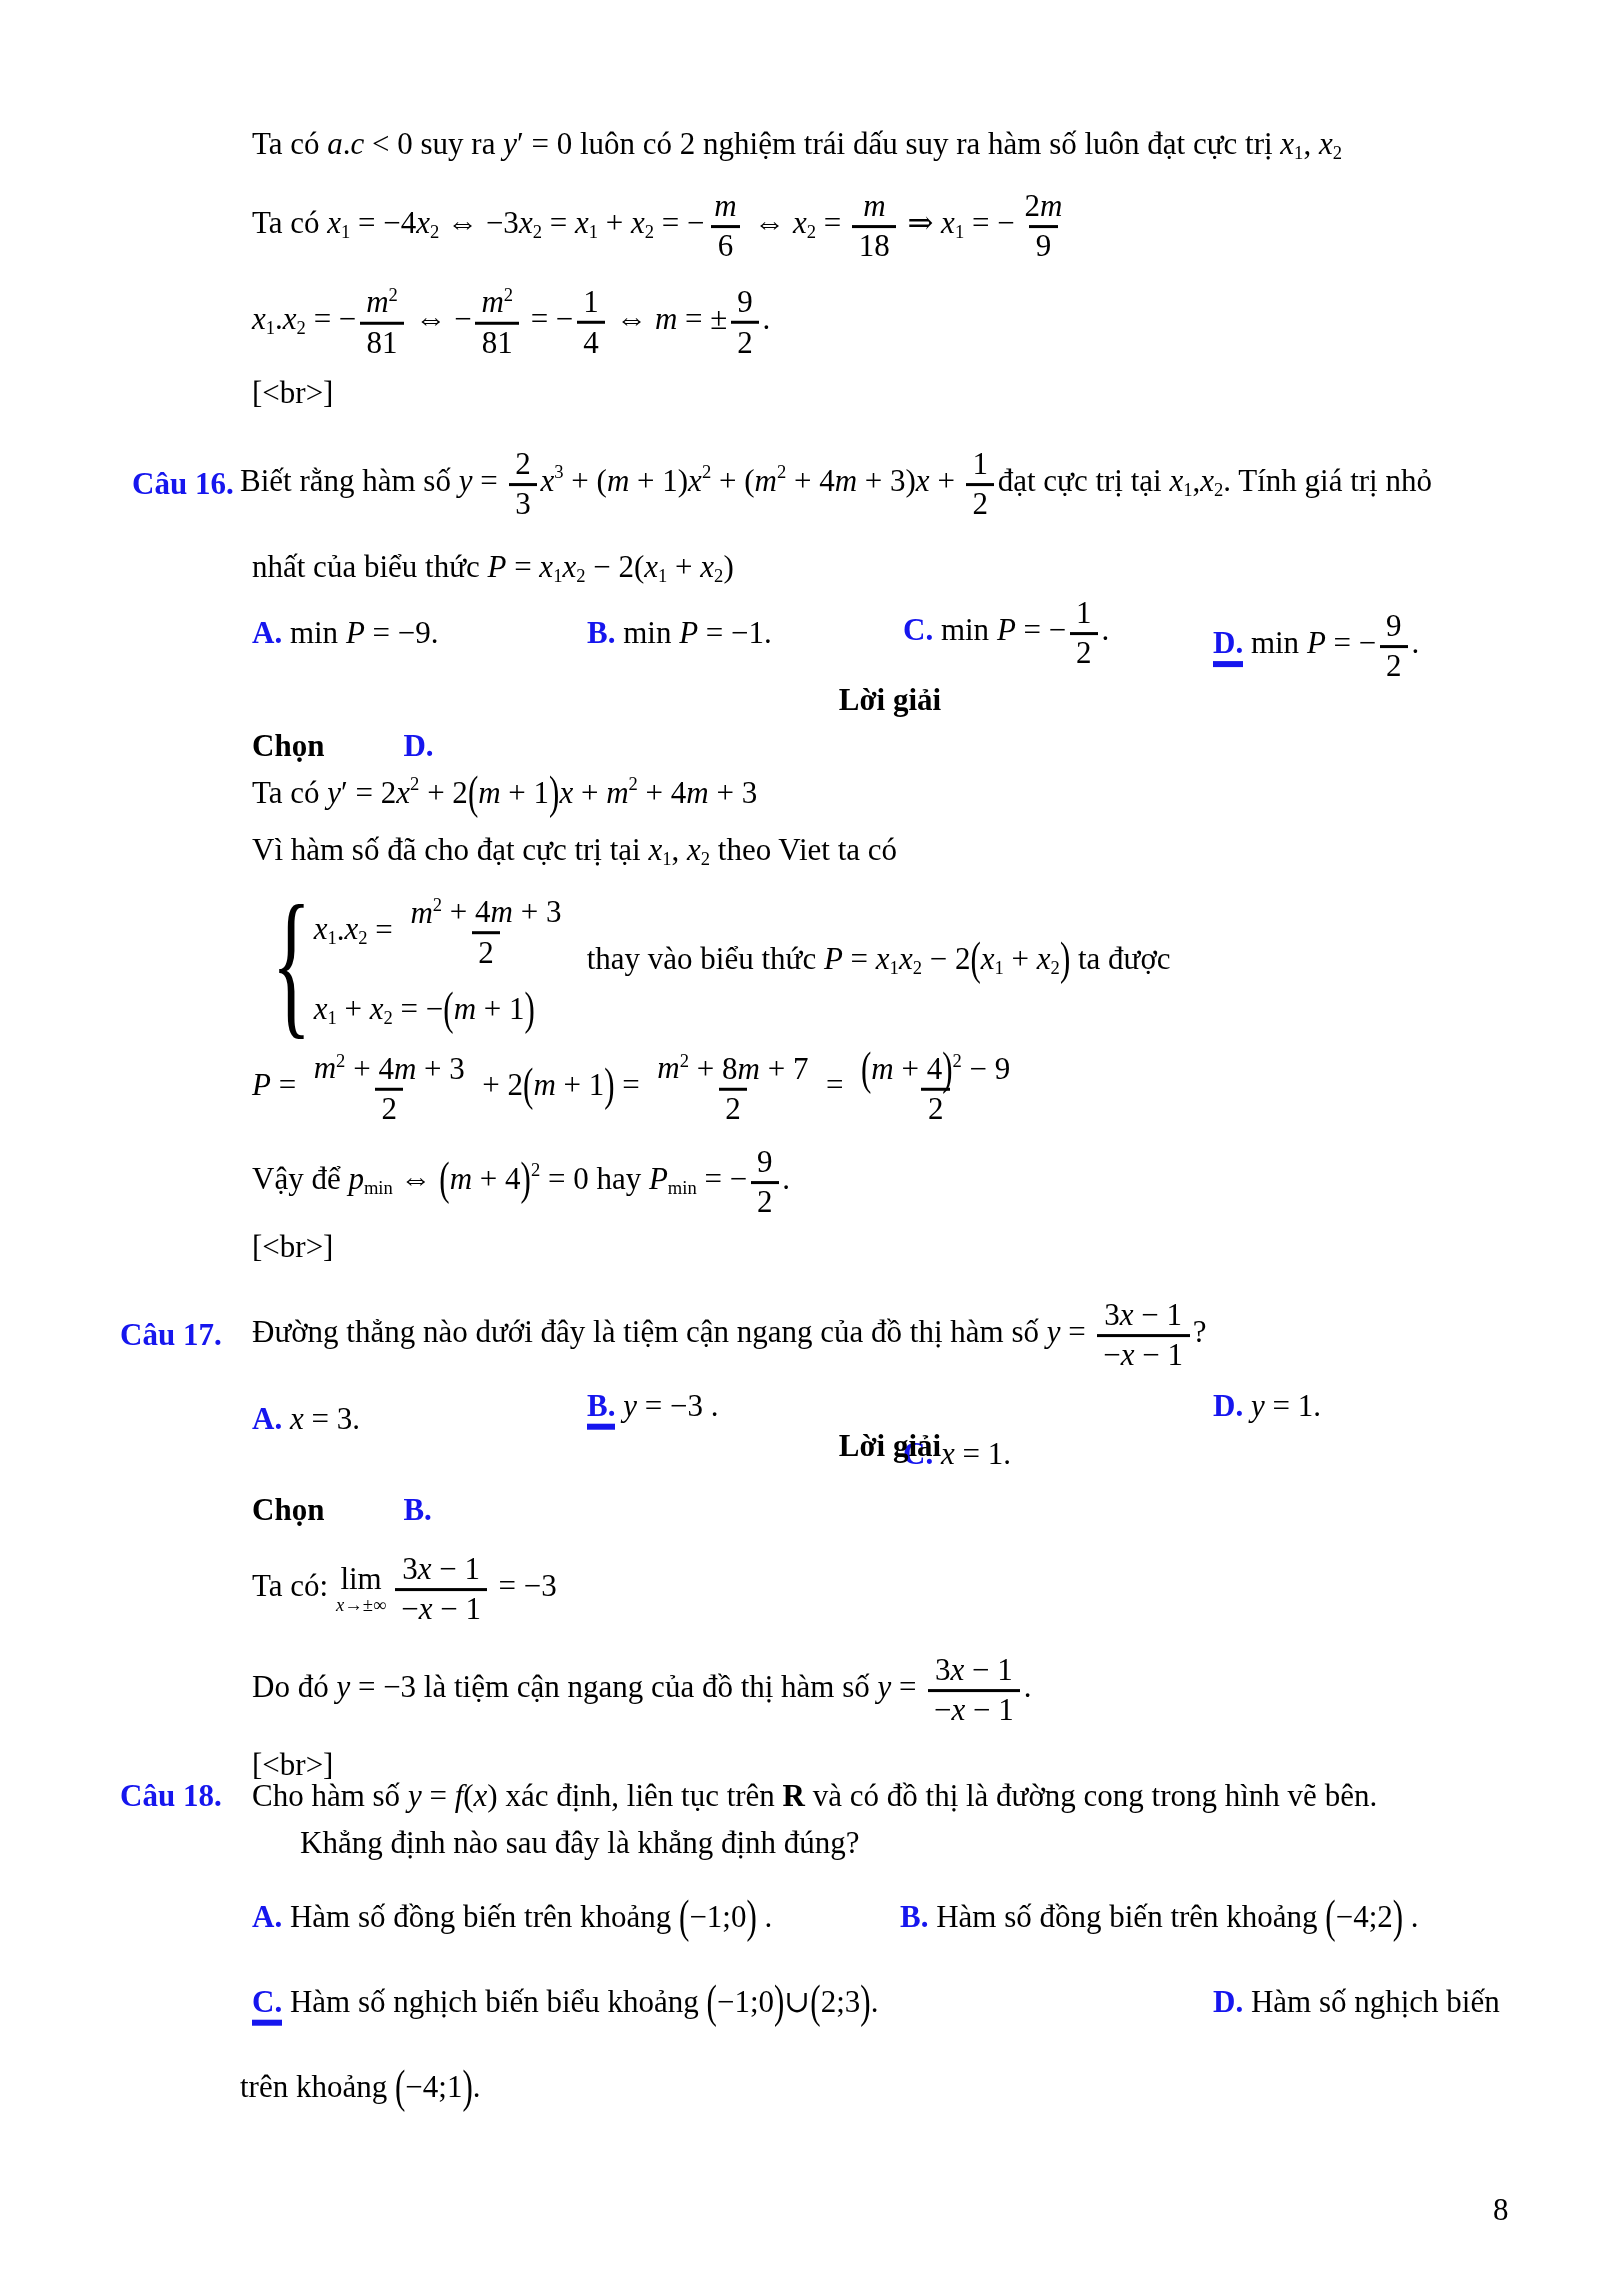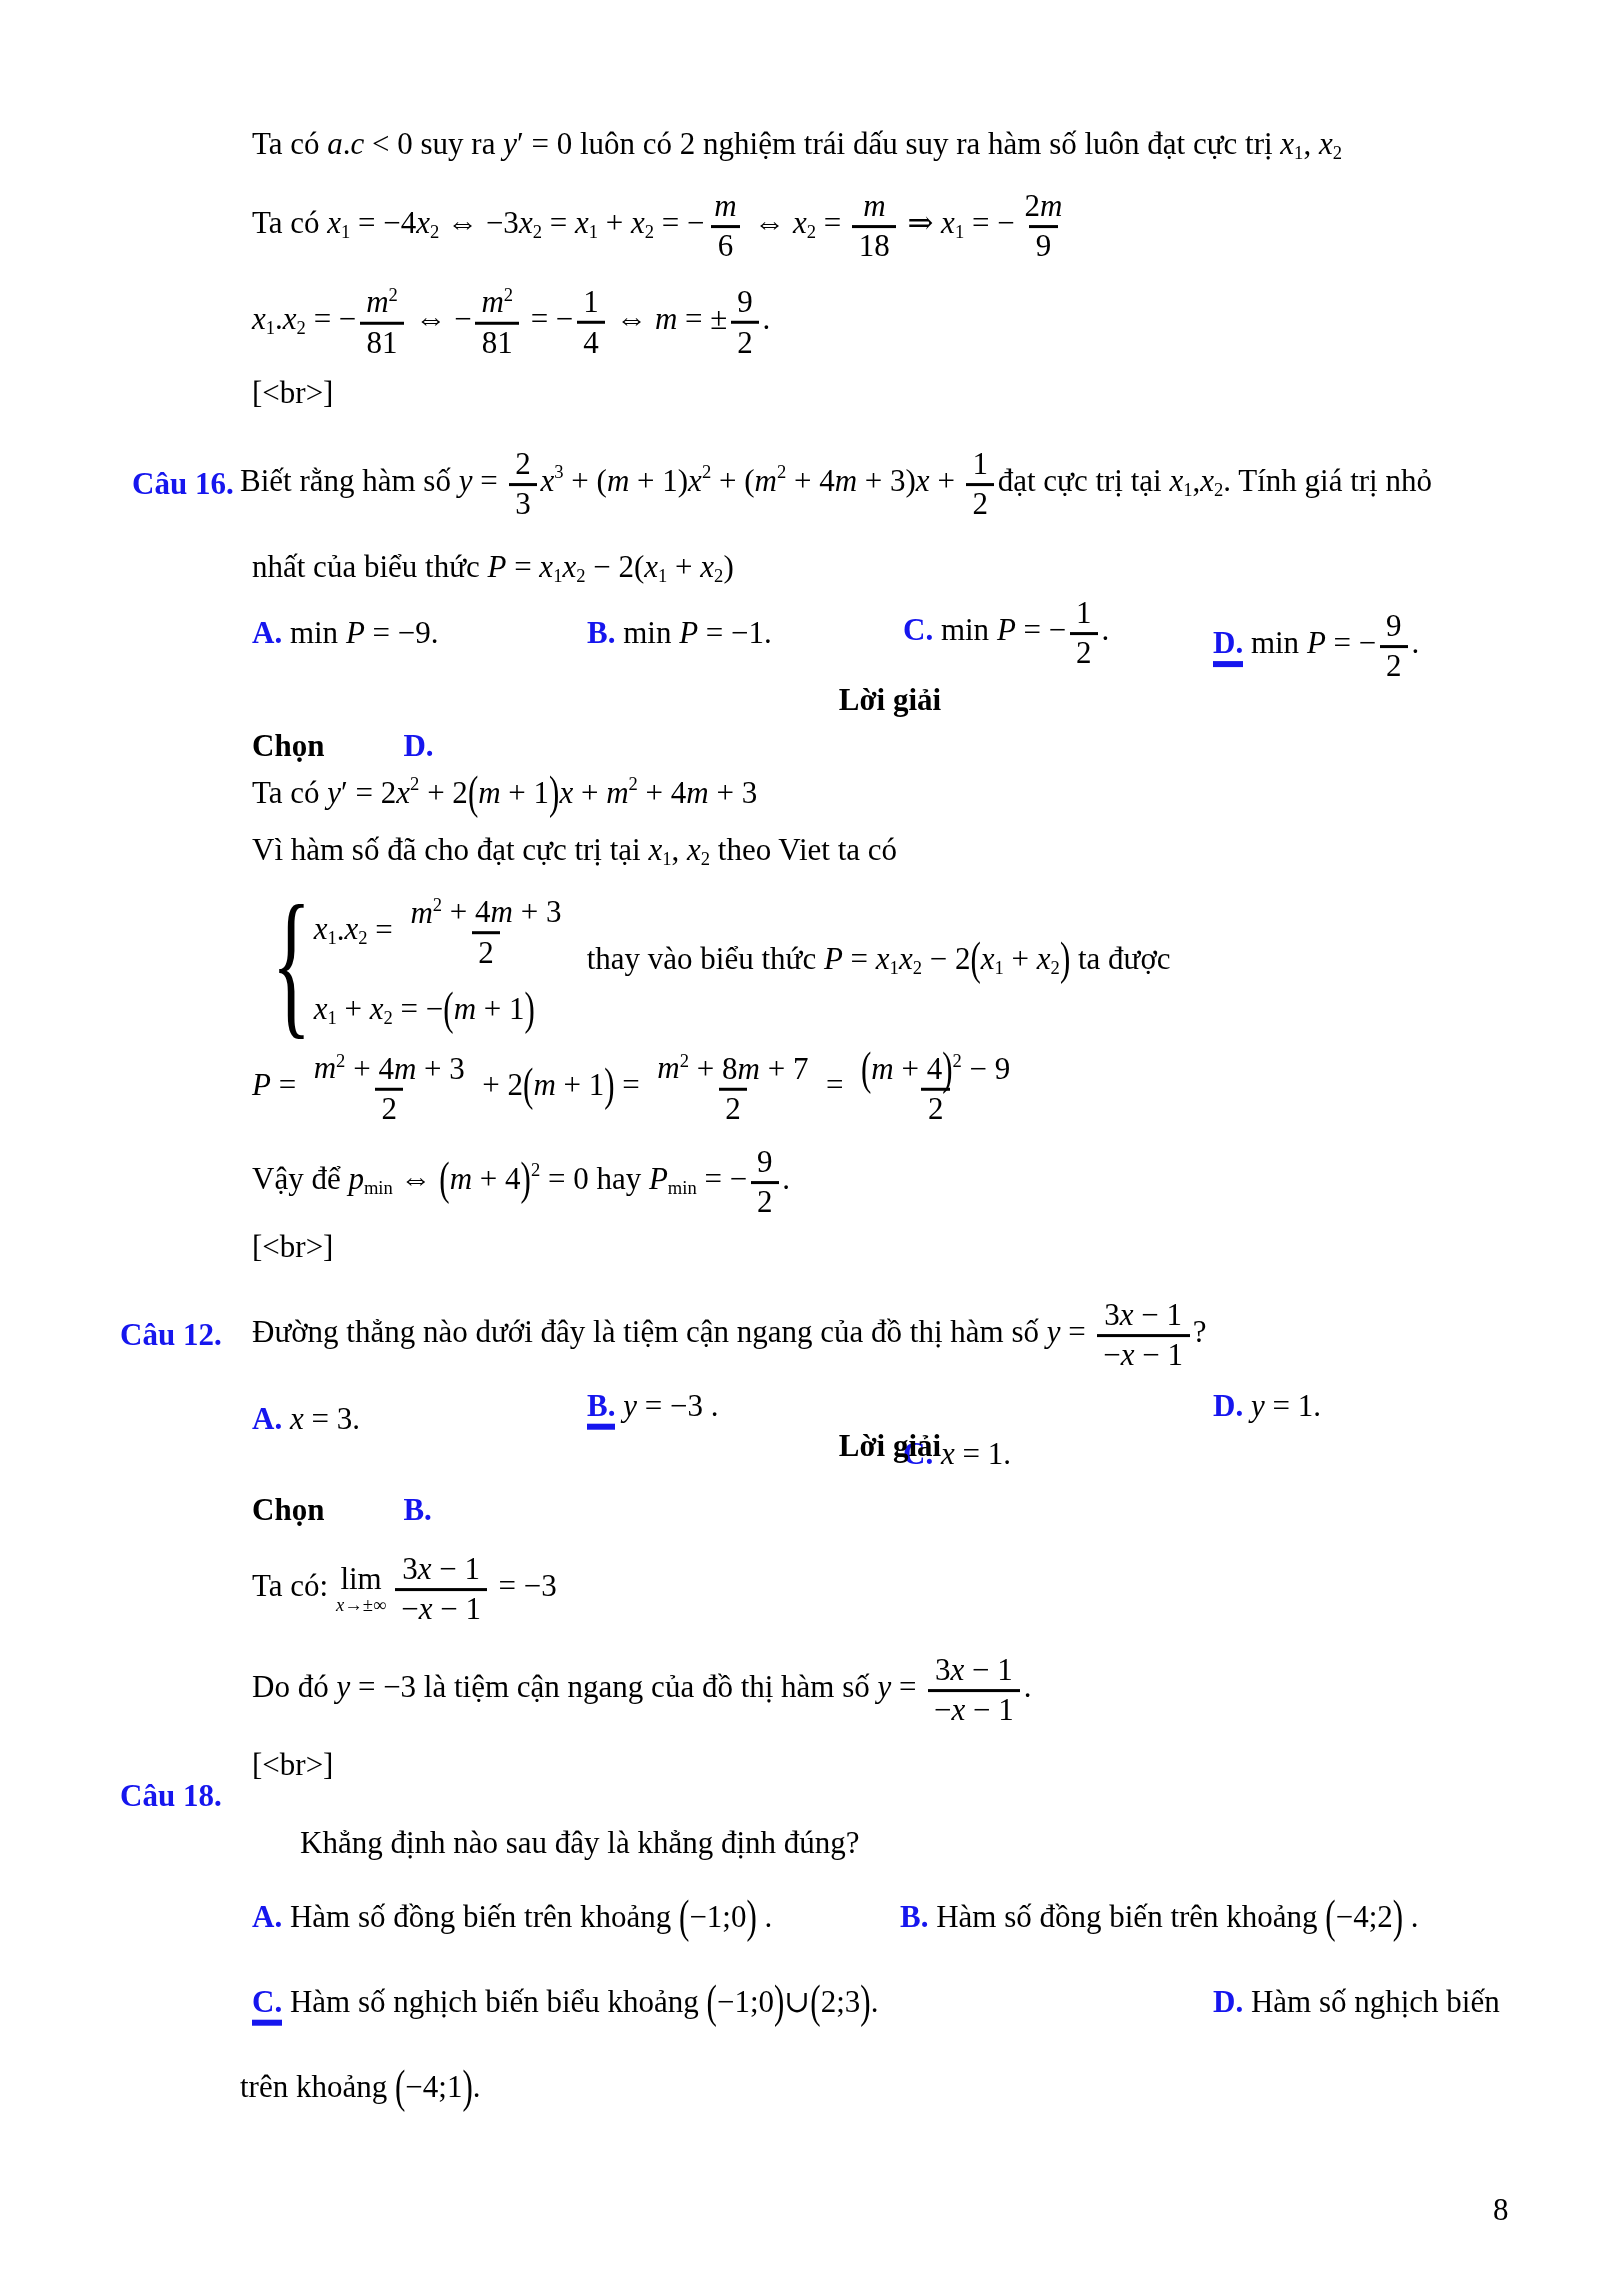--- a/index.html
+++ b/index.html
@@ -94,34 +94,35 @@
 
   <div class="mline bold center" id="lg1">Lời giải</div>
   <div class="mline" id="chon1"><span class="bold">Chọn</span><span class="gap"></span><span class="optlab">D.</span></div>
   <div class="mline" id="q16-s1"><span class="rm">Ta có </span><span class="it">y</span><span class="rm">′ = 2</span><span><span class="it">x</span><span class="sp2">2</span></span><span class="rm"> + 2</span><span class="bigp">(</span><span class="it">m</span><span class="rm"> + 1</span><span class="bigp">)</span><span class="it">x</span><span class="rm"> + </span><span><span class="it">m</span><span class="sp2">2</span></span><span class="rm"> + 4</span><span class="it">m</span><span class="rm"> + 3</span></div>
   <div class="mline" id="q16-s2"><span class="rm">Vì hàm số đã cho đạt cực trị tại </span><span><span class="it">x</span><span class="sb">1</span></span><span class="rm">, </span><span><span class="it">x</span><span class="sb">2</span></span><span class="rm"> theo Viet ta có</span></div>
   <div class="mline" id="q16-sys"><span class="sys"><span class="brace">{</span><span class="sysrows"><span class="sysrow"><span><span class="it">x</span><span class="sb">1</span></span><span class="rm">.</span><span><span class="it">x</span><span class="sb">2</span></span><span class="rm"> = </span><span class="frac"><span class="fnum"><span><span class="it">m</span><span class="sp2">2</span></span><span class="rm"> + 4</span><span class="it">m</span><span class="rm"> + 3</span></span><span class="fden"><span class="rm">2</span></span></span></span><span class="sysrow"><span><span class="it">x</span><span class="sb">1</span></span><span class="rm"> + </span><span><span class="it">x</span><span class="sb">2</span></span><span class="rm"> = −</span><span class="bigp">(</span><span class="it">m</span><span class="rm"> + 1</span><span class="bigp">)</span></span></span></span><span class="rm">  thay vào biểu thức </span><span class="it">P</span><span class="rm"> = </span><span><span class="it">x</span><span class="sb">1</span></span><span><span class="it">x</span><span class="sb">2</span></span><span class="rm"> − 2</span><span class="bigp">(</span><span><span class="it">x</span><span class="sb">1</span></span><span class="rm"> + </span><span><span class="it">x</span><span class="sb">2</span></span><span class="bigp">)</span><span class="rm"> ta được</span></div>
   <div class="mline" id="q16-s3"><span class="it">P</span><span class="rm"> = </span><span class="frac"><span class="fnum"><span><span class="it">m</span><span class="sp2">2</span></span><span class="rm"> + 4</span><span class="it">m</span><span class="rm"> + 3</span></span><span class="fden"><span class="rm">2</span></span></span><span class="rm"> + 2</span><span class="bigp">(</span><span class="it">m</span><span class="rm"> + 1</span><span class="bigp">)</span><span class="rm"> = </span><span class="frac"><span class="fnum"><span><span class="it">m</span><span class="sp2">2</span></span><span class="rm"> + 8</span><span class="it">m</span><span class="rm"> + 7</span></span><span class="fden"><span class="rm">2</span></span></span><span class="rm"> = </span><span class="frac"><span class="fnum"><span class="bigp">(</span><span class="it">m</span><span class="rm"> + 4</span><span class="bigp">)</span><span><span class="sp2">2</span></span><span class="rm"> − 9</span></span><span class="fden"><span class="rm">2</span></span></span></div>
   <div class="mline" id="q16-s4"><span class="rm">Vậy để </span><span><span class="it">p</span><span class="sb">min</span></span><span class="rm"> ⇔ </span><span class="bigp">(</span><span class="it">m</span><span class="rm"> + 4</span><span class="bigp">)</span><span><span class="sp2">2</span></span><span class="rm"> = 0 hay </span><span><span class="it">P</span><span class="sb">min</span></span><span class="rm"> = −</span><span class="frac"><span class="fnum"><span class="rm">9</span></span><span class="fden"><span class="rm">2</span></span></span><span class="rm">.</span></div>
   <div class="mline" id="l-br2">[&lt;br&gt;]</div>
 
-  <div class="mline qlabel" id="q17-label">Câu 12.</div>
+  <div class="mline qlabel" id="q17-label">Câu 17.</div>
   <div class="mline" id="q17-b"><span class="rm">Đường thẳng nào dưới đây là tiệm cận ngang của đồ thị hàm số </span><span class="it">y</span><span class="rm"> = </span><span class="frac"><span class="fnum"><span class="rm">3</span><span class="it">x</span><span class="rm"> − 1</span></span><span class="fden"><span class="rm">−</span><span class="it">x</span><span class="rm"> − 1</span></span></span><span class="rm">?</span></div>
   <div class="mline" id="q17-oA"><span class="optlab">A.</span><span class="rm"> </span><span><span class="it">x</span><span class="rm"> = 3.</span></span></div>
   <div class="mline" id="q17-oB"><span class="optlab ul">B.</span><span class="rm"> </span><span><span class="it">y</span><span class="rm"> = −3 .</span></span></div>
   <div class="mline" id="q17-oC"><span class="optlab">C.</span><span class="rm"> </span><span><span class="it">x</span><span class="rm"> = 1.</span></span></div>
   <div class="mline" id="q17-oD"><span class="optlab">D.</span><span class="rm"> </span><span><span class="it">y</span><span class="rm"> = 1.</span></span></div>
 
   <div class="mline bold center" id="lg2">Lời giải</div>
   <div class="mline" id="chon2"><span class="bold">Chọn</span><span class="gap"></span><span class="optlab">B.</span></div>
   <div class="mline" id="q17-s1"><span class="rm">Ta có: </span><span class="lim"><span class="limtop">lim</span><span class="limbot"><span class="it">x</span><span class="rm">→±∞</span></span></span><span class="frac"><span class="fnum"><span class="rm">3</span><span class="it">x</span><span class="rm"> − 1</span></span><span class="fden"><span class="rm">−</span><span class="it">x</span><span class="rm"> − 1</span></span></span><span class="rm"> = −3</span></div>
   <div class="mline" id="q17-s2"><span class="rm">Do đó </span><span class="it">y</span><span class="rm"> = −3 là tiệm cận ngang của đồ thị hàm số </span><span class="it">y</span><span class="rm"> = </span><span class="frac"><span class="fnum"><span class="rm">3</span><span class="it">x</span><span class="rm"> − 1</span></span><span class="fden"><span class="rm">−</span><span class="it">x</span><span class="rm"> − 1</span></span></span><span class="rm">.</span></div>
   <div class="mline" id="l-br3">[&lt;br&gt;]</div>
 
   <div class="mline qlabel" id="q18-label">Câu 18.</div>
+  <div class="mline" id="q18-b1"><span class="rm">Cho hàm số </span><span class="it">y</span><span class="rm"> = </span><span class="it">f</span><span class="rm">(</span><span class="it">x</span><span class="rm">) xác định, liên tục trên </span><span class="bd">R</span><span class="rm"> và có đồ thị là đường cong trong hình vẽ bên.</span></div>
   <div class="mline" id="q18-b2"><span class="rm">Khẳng định nào sau đây là khẳng định đúng?</span></div>
   <div class="mline" id="q18-oA"><span class="optlab">A.</span><span class="rm"> </span><span><span class="rm">Hàm số đồng biến trên khoảng </span><span class="bigp">(</span><span class="rm">−1;0</span><span class="bigp">)</span><span class="rm"> .</span></span></div>
   <div class="mline" id="q18-oB"><span class="optlab">B.</span><span class="rm"> </span><span><span class="rm">Hàm số đồng biến trên khoảng </span><span class="bigp">(</span><span class="rm">−4;2</span><span class="bigp">)</span><span class="rm"> .</span></span></div>
   <div class="mline" id="q18-oC"><span class="optlab ul">C.</span><span class="rm"> </span><span><span class="rm">Hàm số nghịch biến biểu khoảng </span><span class="bigp">(</span><span class="rm">−1;0</span><span class="bigp">)</span><span class="rm">∪</span><span class="bigp">(</span><span class="rm">2;3</span><span class="bigp">)</span><span class="rm">.</span></span></div>
   <div class="mline" id="q18-oD"><span class="optlab">D.</span><span class="rm"> </span><span><span class="rm">Hàm số nghịch biến</span></span></div>
   <div class="mline" id="q18-oD2"><span class="rm">trên khoảng </span><span class="bigp">(</span><span class="rm">−4;1</span><span class="bigp">)</span><span class="rm">.</span></div>
 
   <div class="mline" id="pagenum">8</div>
 </div>
 

